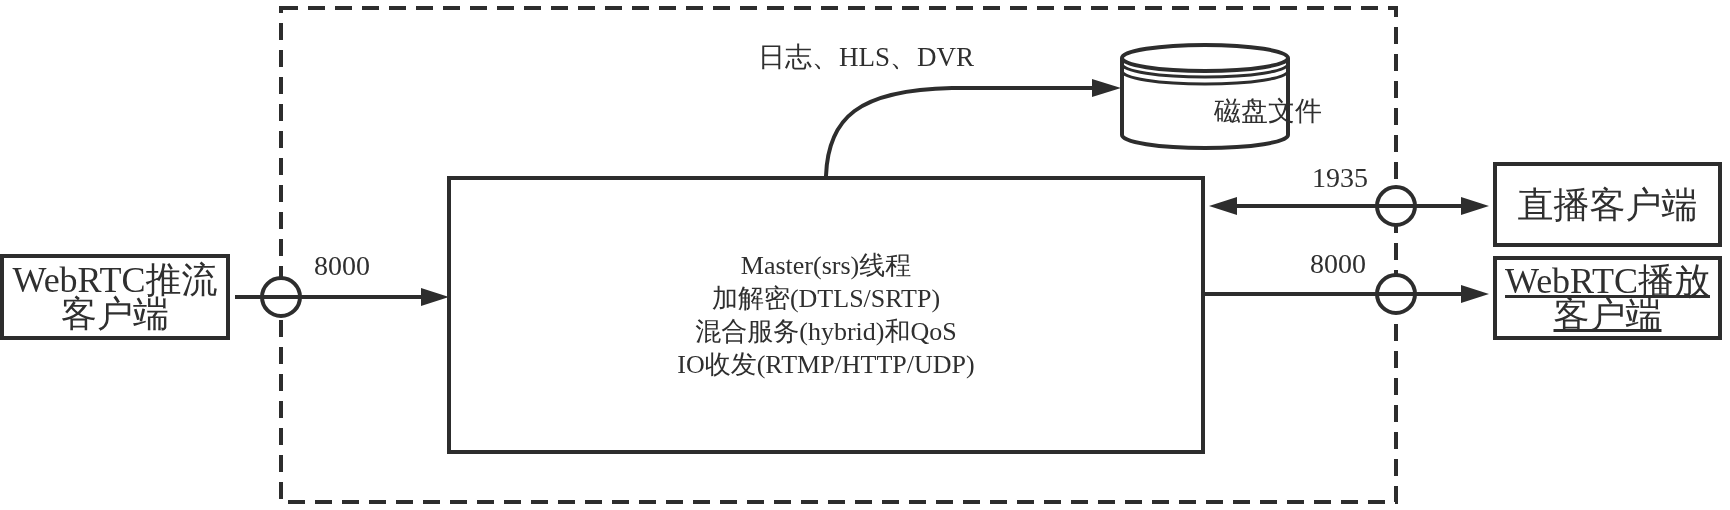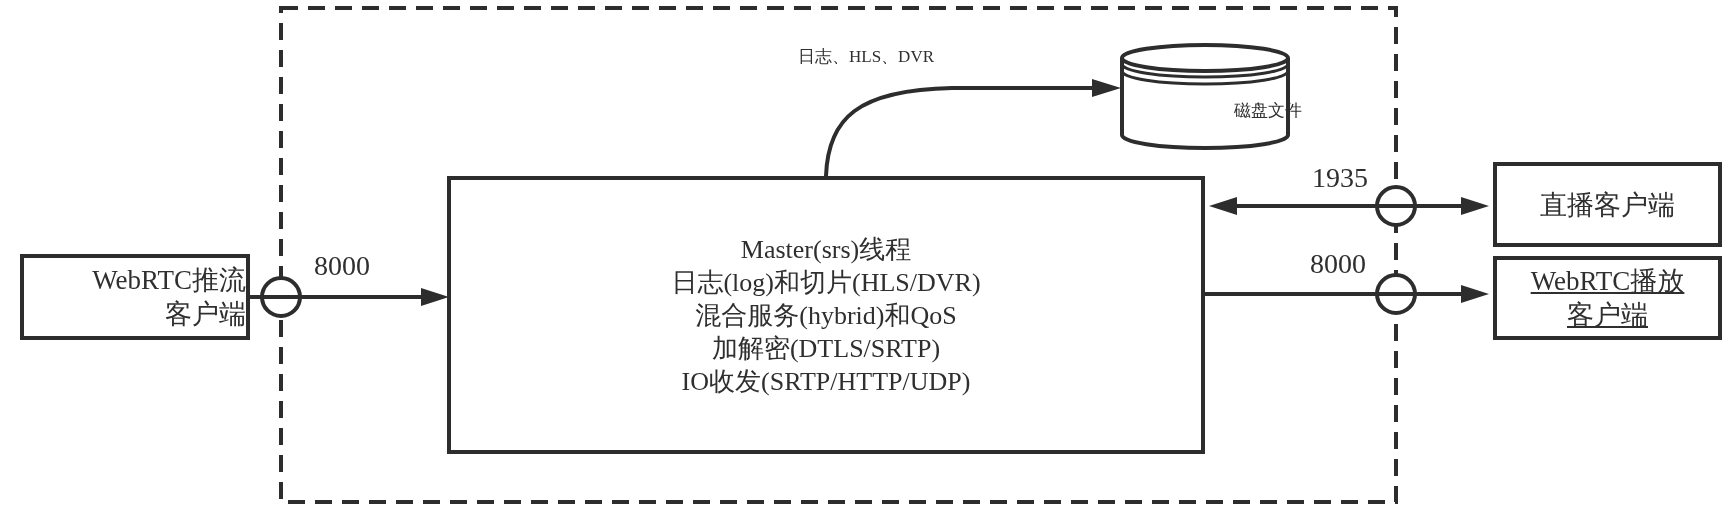--- a/index.html
+++ b/index.html
@@ -19,25 +19,25 @@
   .layer{position:absolute;left:0;top:0;width:1730px;height:510px;}
   .node{
     position:absolute;
     box-sizing:border-box;
     border:4px solid var(--line);
     background:var(--bg);
     display:flex;flex-direction:column;
     align-items:center;justify-content:center;
     text-align:center;
   }
-  .node .ln{font-size:27px;line-height:34px;white-space:nowrap;}
+  .node .ln{font-size:36px;line-height:34px;white-space:nowrap;}
   .master-box .ln{font-size:26px;line-height:33px;}
   .lbl{
     position:absolute;
-    font-size:17px;line-height:28px;
+    font-size:27px;line-height:28px;
     white-space:nowrap;
     text-align:center;
   }
   .port{font-size:28px;}
   .center{transform:translateX(-50%);}
   svg .stroke{stroke:var(--line);fill:none;}
   svg .fillhead{fill:var(--line);stroke:none;}
   svg .white{fill:var(--bg);}
 </style>
 </head>
@@ -73,31 +73,30 @@
       <polygon points="1209,206 1237,197 1237,215" class="fillhead"></polygon>
       <polygon points="1489,206 1461,197 1461,215" class="fillhead"></polygon>
     </g>
 
     <g>
       <line x1="1205" y1="294" x2="1463" y2="294" class="stroke" stroke-width="4"></line>
       <polygon points="1489,294 1461,285 1461,303" class="fillhead"></polygon>
     </g>
   </svg>
 
-  <div class="node" style="left:20px;top:254px;width:230px;height:86px;align-items:flex-end;">
+  <div class="node" style="left:0;top:254px;width:230px;height:86px;">
     <div class="ln">WebRTC推流</div>
     <div class="ln">客户端</div>
   </div>
 
   <div class="node master-box" style="left:447px;top:176px;width:758px;height:278px;">
     <div class="ln">Master(srs)线程</div>
-    <div class="ln">日志(log)和切片(HLS/DVR)</div>
+    <div class="ln">加解密(DTLS/SRTP)</div>
     <div class="ln">混合服务(hybrid)和QoS</div>
-    <div class="ln">加解密(DTLS/SRTP)</div>
-    <div class="ln">IO收发(SRTP/HTTP/UDP)</div>
+    <div class="ln">IO收发(RTMP/HTTP/UDP)</div>
   </div>
 
   <div class="node" style="left:1493px;top:162px;width:229px;height:85px;">
     <div class="ln">直播客户端</div>
   </div>
 
   <div class="node" style="left:1493px;top:256px;width:229px;height:84px;text-decoration:underline;">
     <div class="ln">WebRTC播放</div>
     <div class="ln">客户端</div>
   </div>

